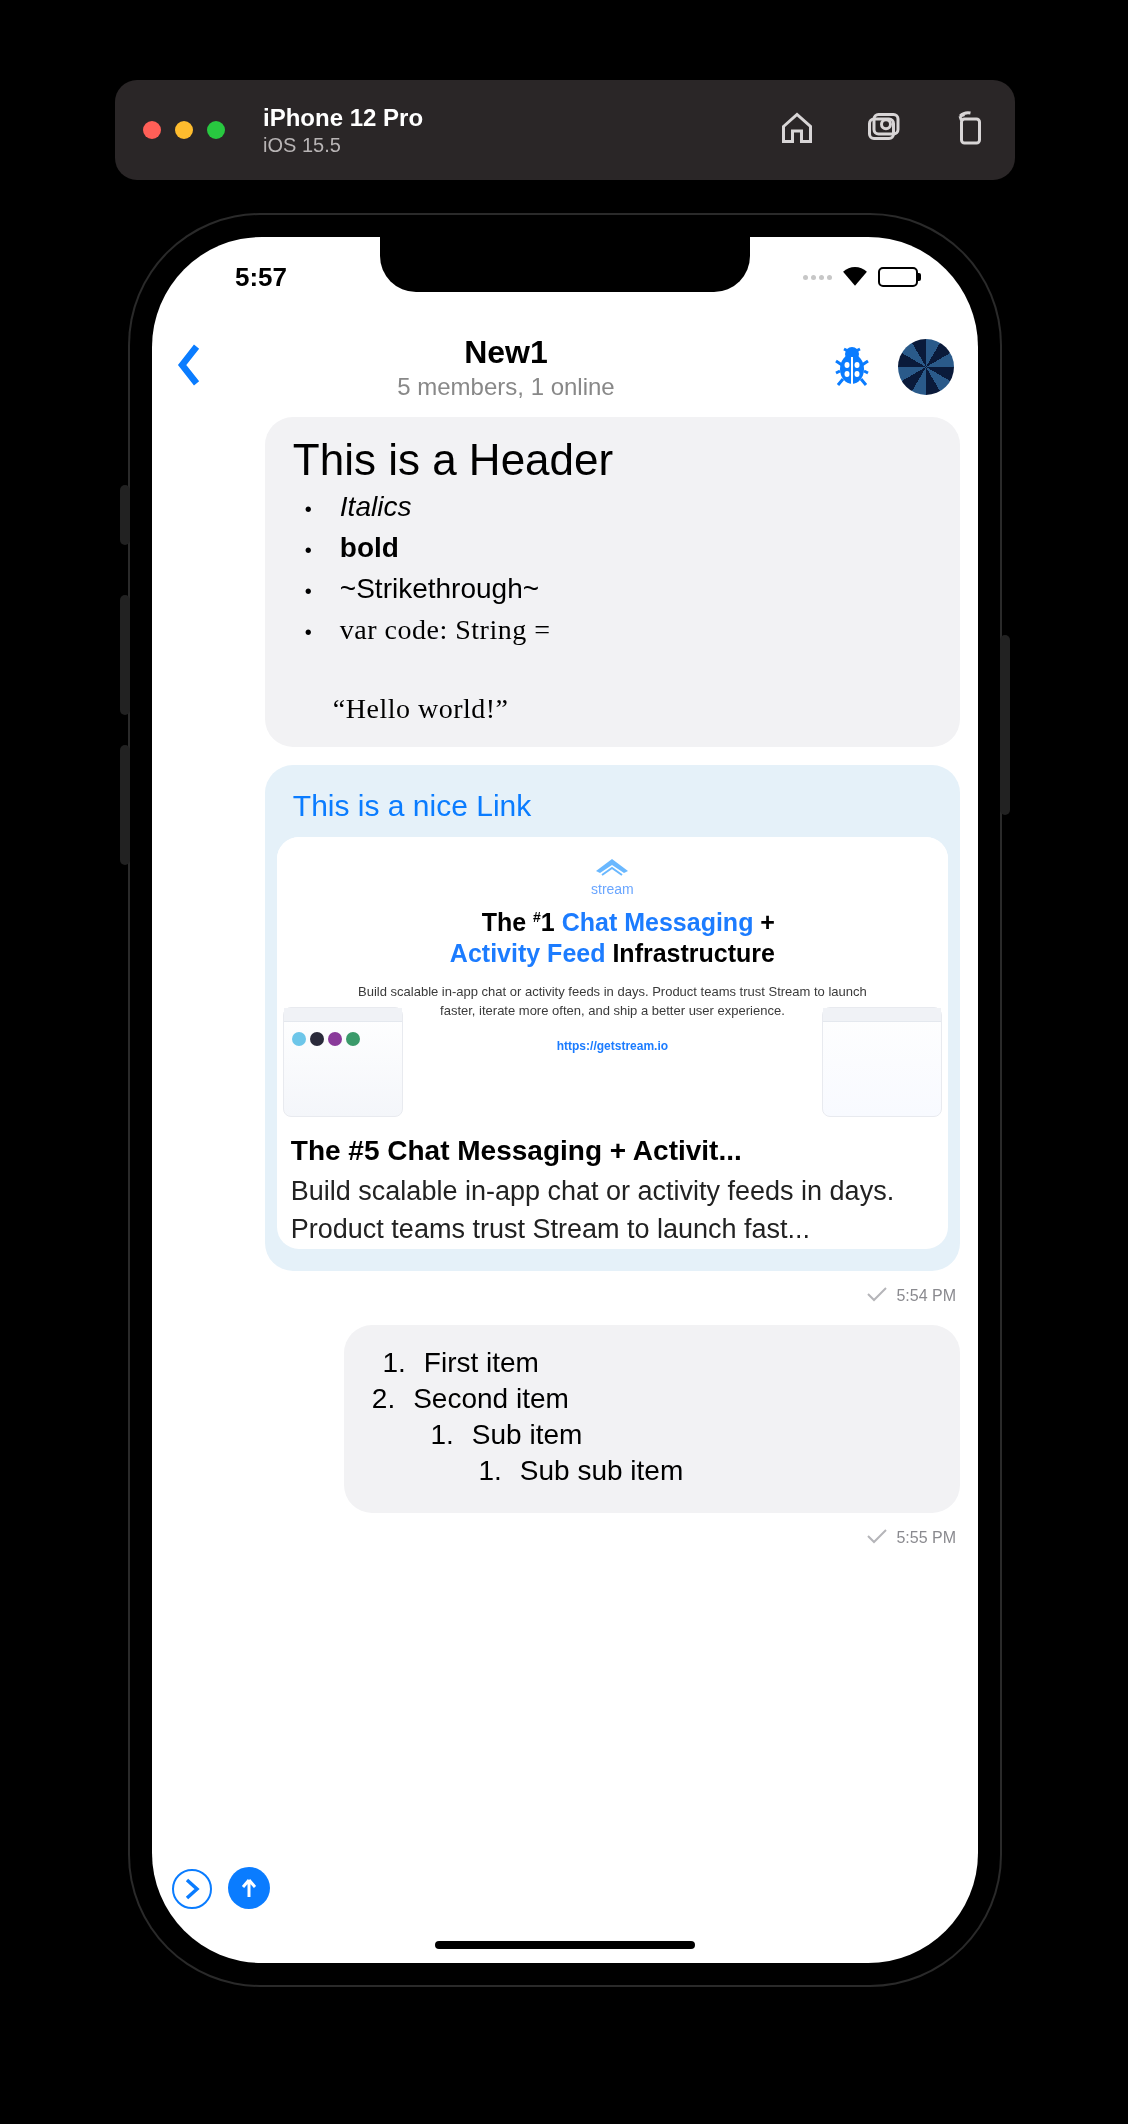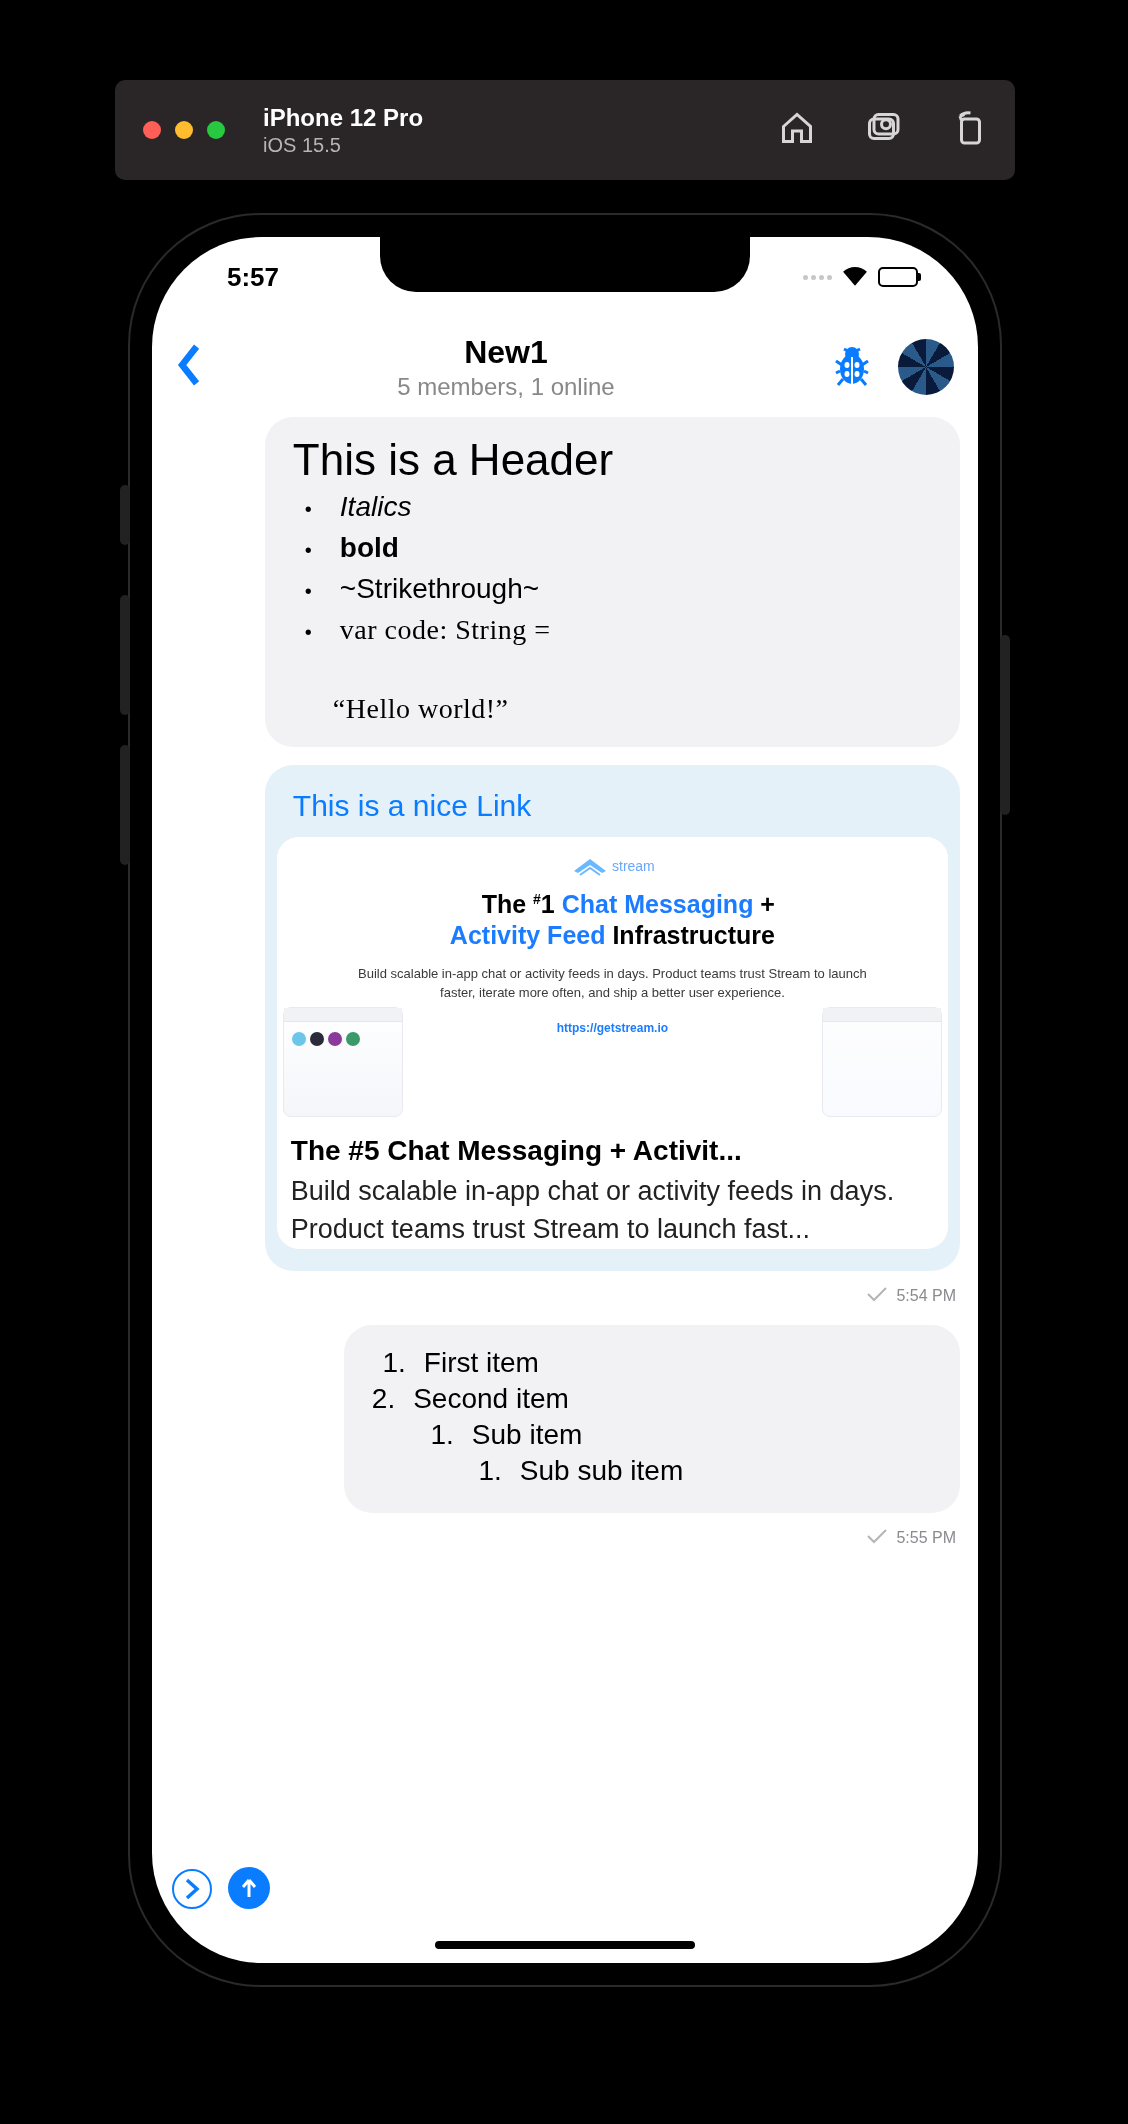--- a/index.html
+++ b/index.html
@@ -11,21 +11,21 @@
       overflow: hidden;
       position: relative;
     }
 
     
     .xcode-bar {
       position: absolute;
       top: 80px; left: 115px;
       width: 900px; height: 100px;
       background: #2a2627;
-      border-radius: 10px;
+      border-radius: 22px;
       display: flex; align-items: center;
       padding: 0 28px;
     }
     .traffic { display: flex; gap: 14px; align-items: center; }
     .dot { width: 18px; height: 18px; border-radius: 50%; }
     .dot.red { background: #ff5f57; }
     .dot.yellow { background: #febc2e; }
     .dot.green { background: #28c840; }
     .device-info { margin-left: 38px; color: #fff; }
     .device-name { font-size: 24px; font-weight: 700; }
@@ -60,21 +60,21 @@
       position: absolute;
       top: 0; left: 50%; transform: translateX(-50%);
       width: 370px; height: 55px;
       background: #000;
       border-radius: 0 0 36px 36px;
       z-index: 10;
     }
 
     
     .status-bar {
-      position: absolute; top: 0; left: 0; right: 0;
+      position: absolute; top: 0; left: 8px; right: 0;
       height: 80px;
       display: flex; justify-content: space-between; align-items: center;
       padding: 0 60px 0 60px;
     }
     .time { font-size: 26px; font-weight: 700; letter-spacing: 0; margin-left: 15px;}
     .status-right { display: flex; align-items: center; gap: 10px; }
     .sig-dots { display: flex; gap: 3px; align-items: flex-end; }
     .sd { width: 5px; height: 5px; background: #c7c7c7; border-radius: 50%; }
     .wifi-ico svg { width: 26px; height: 22px; fill: #000; }
     .battery { width: 40px; height: 20px; border: 2px solid #000; border-radius: 5px; position: relative; }
@@ -131,21 +131,21 @@
       border-radius: 22px;
       overflow: hidden;
     }
     .preview-hero {
       height: 280px;
       background: #fff;
       position: relative;
       display: flex; flex-direction: column; align-items: center;
       padding-top: 16px;
     }
-    .stream-logo { color: #6aa6ff; font-size: 14px; display: flex; flex-direction: row; align-items: center; gap: 2px;}
+    .stream-logo { color: #6aa6ff; font-size: 14px; display: flex; flex-direction: column; align-items: center; gap: 2px;}
     .stream-logo svg { width: 40px; height: 26px; }
     .hero-title { font-size: 25px; font-weight: 900; margin-top: 10px; text-align: right; line-height: 1.25; }
     .hero-title .blue { color: #1c7cff; }
     .hero-sub { font-size: 13px; color: #3a3a3a; text-align: center; margin-top: 12px; line-height: 1.5; max-width: 78%; }
     .hero-url { font-size: 12px; color: #1c7cff; font-weight: 700; margin-top: 18px; }
     .hero-ss { position: absolute; bottom: 0; width: 120px; height: 110px; background: linear-gradient(#fff, #f4f6fa); border: 1px solid #e8eaef; border-radius: 8px; }
     .hero-ss.left { left: 6px; }
     .hero-ss.right { right: 6px; background: linear-gradient(#fefefe, #f8faff); }
     .hero-ss .bar { height: 14px; background: #f0f2f6; border-bottom: 1px solid #e4e8ee;}
     .hero-ss .mini { padding: 4px; }

